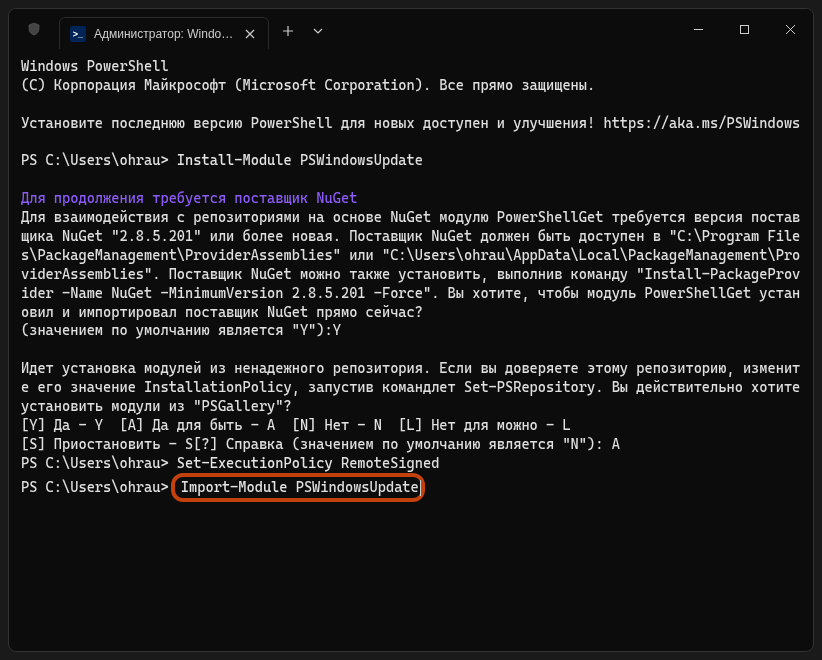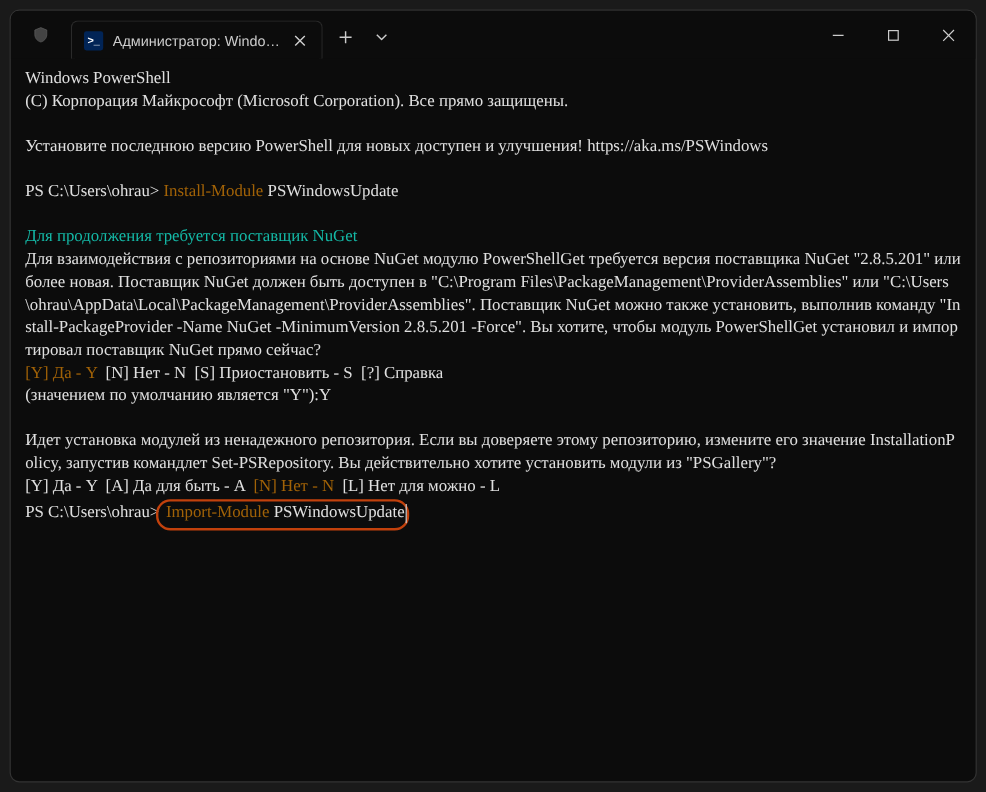--- a/index.html
+++ b/index.html
@@ -123,28 +123,27 @@
       padding: 8px 12px;
       color: #ccc;
       font-size: 14px;
       line-height: 1.35;
       font-family: 'Cascadia Mono', 'Consolas', monospace;
       overflow: hidden;
     }
     .line {
       white-space: pre-wrap;
       word-break: break-all;
-      font-family: Liberation Serif, serif;
     }
     .white { color: #e0e0e0; }
-    .bright-yellow { color: #a16207; }
-    .bright-white { color: #14b8a6; }
+    .bright-yellow { color: #e5e5e5; }
+    .bright-white { color: #8b5cf6; }
     .highlight-box {
       display: inline-block;
-      border: 2px solid #c2410c;
+      border: 4px solid #c2410c;
       border-radius: 12px;
       padding: 1px 0 2px 6px;
       margin-left: -6px;
     }
     .cursor {
       display: inline-block;
       width: 1px;
       height: 16px;
       background: #ccc;
       vertical-align: middle;
@@ -203,20 +202,21 @@
   <div class="terminal">
     <div class="line white">Windows PowerShell</div>
     <div class="line white">(C) Корпорация Майкрософт (Microsoft Corporation). Все прямо защищены.</div>
     <div class="line">&nbsp;</div>
     <div class="line white">Установите последнюю версию PowerShell для новых доступен и улучшения! https://aka.ms/PSWindows</div>
     <div class="line">&nbsp;</div>
     <div class="line"><span class="white">PS C:\Users\ohrau&gt; </span><span class="bright-yellow">Install-Module</span><span class="white"> PSWindowsUpdate</span></div>
     <div class="line">&nbsp;</div>
     <div class="line bright-white">Для продолжения требуется поставщик NuGet</div>
     <div class="line white">Для взаимодействия с репозиториями на основе NuGet модулю PowerShellGet требуется версия поставщика NuGet "2.8.5.201" или более новая. Поставщик NuGet должен быть доступен в "C:\Program Files\PackageManagement\ProviderAssemblies" или "C:\Users\ohrau\AppData\Local\PackageManagement\ProviderAssemblies". Поставщик NuGet можно также установить, выполнив команду "Install-PackageProvider -Name NuGet -MinimumVersion 2.8.5.201 -Force". Вы хотите, чтобы модуль PowerShellGet установил и импортировал поставщик NuGet прямо сейчас?</div>
-    <div class="line"><span class="bright-yellow">[Y] Да - Y</span><span class="white">  [N] Нет - N  [S] Приостановить - S  [?] Справка</span></div>
     <div class="line white">(значением по умолчанию является "Y"):Y</div>
     <div class="line">&nbsp;</div>
     <div class="line white">Идет установка модулей из ненадежного репозитория. Если вы доверяете этому репозиторию, измените его значение InstallationPolicy, запустив командлет Set-PSRepository. Вы действительно хотите установить модули из "PSGallery"?</div>
     <div class="line"><span class="white">[Y] Да - Y  [A] Да для быть - A  </span><span class="bright-yellow">[N] Нет - N</span><span class="white">  [L] Нет для можно - L</span></div>
+    <div class="line white">[S] Приостановить - S[?] Справка (значением по умолчанию является "N"): A</div>
+    <div class="line"><span class="white">PS C:\Users\ohrau&gt; </span><span class="bright-yellow">Set-ExecutionPolicy</span><span class="white"> RemoteSigned</span></div>
     <div class="line"><span class="white">PS C:\Users\ohrau&gt; </span><span class="highlight-box"><span class="bright-yellow">Import-Module</span><span class="white"> PSWindowsUpdate</span><span class="cursor"></span></span></div>
   </div>
 </div>
 
 </body></html>

